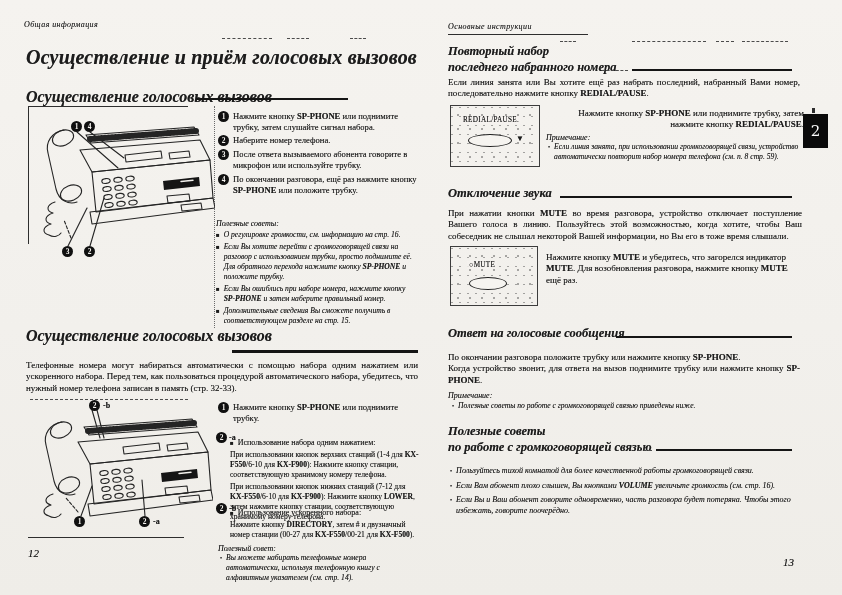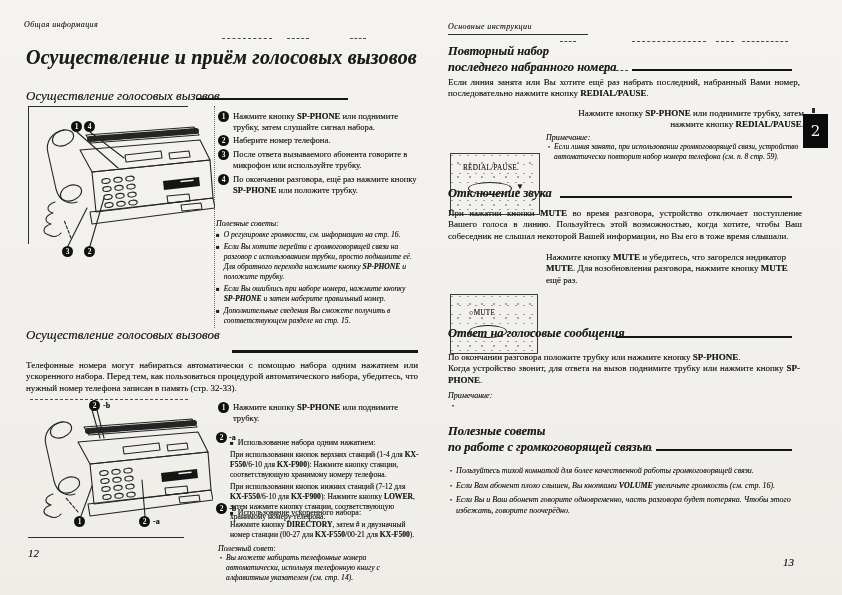--- a/index.html
+++ b/index.html
@@ -6,41 +6,41 @@
   .sheet{
     position:relative;width:842px;height:595px;overflow:hidden;
     background:linear-gradient(180deg,#f5f3ef 0%,#f2f0ec 55%,#efede8 100%);
     font-family:"Liberation Serif",serif;color:#1c1c1c;
     text-shadow:0 0 .35px rgba(25,25,25,.55);
   }
   .abs{position:absolute;}
   .ital{font-style:italic;}
   .runhead{font-size:8px;font-style:italic;letter-spacing:.4px;color:#2a2a2a;}
   .title{font-size:20px;font-weight:bold;font-style:italic;letter-spacing:.2px;white-space:nowrap;}
-  .h2{font-size:13px;font-weight:normal;font-style:italic;white-space:nowrap;}
+  .h2{font-size:16px;font-weight:bold;font-style:italic;white-space:nowrap;}
   .h2r{font-size:12.5px;font-weight:bold;font-style:italic;white-space:nowrap;}
   .body{font-size:9px;line-height:1.25;text-align:justify;}
   .smallb{font-size:8px;font-weight:normal;}
   .small{font-size:7.6px;line-height:1.32;}
   .stepTx{font-size:8.6px;line-height:1.25;}
   .rule{background:#151515;}
   .dashseg{border-top:1px dashed #4b4b4b;}
   .dotline{border-left:1px dotted #6a6a6a;}
   .thinline{background:#2e2e2e;}
   .disc{display:inline-block;flex:0 0 auto;width:11px;height:11px;border-radius:50%;
         background:#101010;color:#f4f2ee;font-size:7.5px;line-height:11px;text-align:center;
         font-weight:bold;text-shadow:none;}
   .step{display:flex;gap:4px;margin-bottom:3px;}
   .step .tx{flex:1;}
   .tip{display:flex;gap:4px;margin-bottom:2px;}
   .mark{flex:0 0 auto;font-size:6px;line-height:1.7;}
   .dotbox{border:1px solid #3c3c3c;
     background-image:radial-gradient(circle,rgba(55,55,55,.85) .5px,transparent .9px),
                      radial-gradient(circle,rgba(95,95,95,.55) .5px,transparent .9px);
-    background-size:12px 14px,8px 9px;background-position:1px 2px,5px 6px;margin-top:48px;}
+    background-size:12px 14px,8px 9px;background-position:1px 2px,5px 6px;}
   .boxlabel{position:absolute;font-size:7.2px;letter-spacing:.3px;background:rgba(244,242,238,.85);padding:0 2px;white-space:nowrap;}
   .oval{position:absolute;border:1.2px solid #222;border-radius:50%;background:#f6f4f0;}
   .downarrow{position:absolute;font-size:8px;line-height:8px;}
   .tab{display:flex;align-items:center;justify-content:center;background:#0b0b0b;color:#fdfdfd;
        font-family:"DejaVu Serif",serif;font-size:15px;text-shadow:none;}
   .pageno{font-size:11px;font-style:italic;}
   .kb b{font-weight:bold;}
   .suffix{font-size:8px;font-weight:bold;margin-left:2px;}
   svg .ln{stroke:#242424;fill:none;stroke-width:1.1;stroke-linejoin:round;stroke-linecap:round;}
 </style>
@@ -273,20 +273,21 @@
   <div class="abs body kb" style="left:546px;top:252px;width:256px;text-align:left">Нажмите кнопку <b>MUTE</b> и убедитесь, что загорелся индикатор <b>MUTE</b>. Для возобновления разговора, нажмите кнопку <b>MUTE</b> ещё раз.</div>
   <div class="abs rule" style="left:616px;top:336px;width:176px;height:2px"></div>
   <div class="abs" style="left:448px;top:349px;width:352px">
     <div class="body kb" style="margin-top:3px">По окончании разговора положите трубку или нажмите кнопку <b>SP-PHONE</b>.</div>
     <div class="body kb">Когда устройство звонит, для ответа на вызов поднимите трубку или нажмите кнопку <b>SP-PHONE</b>.</div>
   </div>
   <div class="abs smallb ital" style="left:448px;top:391px">Примечание:</div>
   <div class="abs" style="left:452px;top:401px;width:344px">
     <div class="tip">
       <span class="mark">•</span>
+      <span class="small ital kb">Полезные советы по работе с громкоговорящей связью приведены ниже.</span>
     </div>
   </div>
 
   <div class="abs h2r" style="left:448px;top:424px">Полезные советы</div>
   <div class="abs h2r" style="left:448px;top:440px">по работе с громкоговорящей связью</div>
   <div class="abs dashseg" style="left:638px;top:450px;width:14px"></div>
   <div class="abs rule" style="left:656px;top:449px;width:136px;height:2px"></div>
   <div class="abs" style="left:450px;top:466px;width:352px">
     <div class="tip" style="margin-bottom:4px">
       <span class="mark">•</span>

